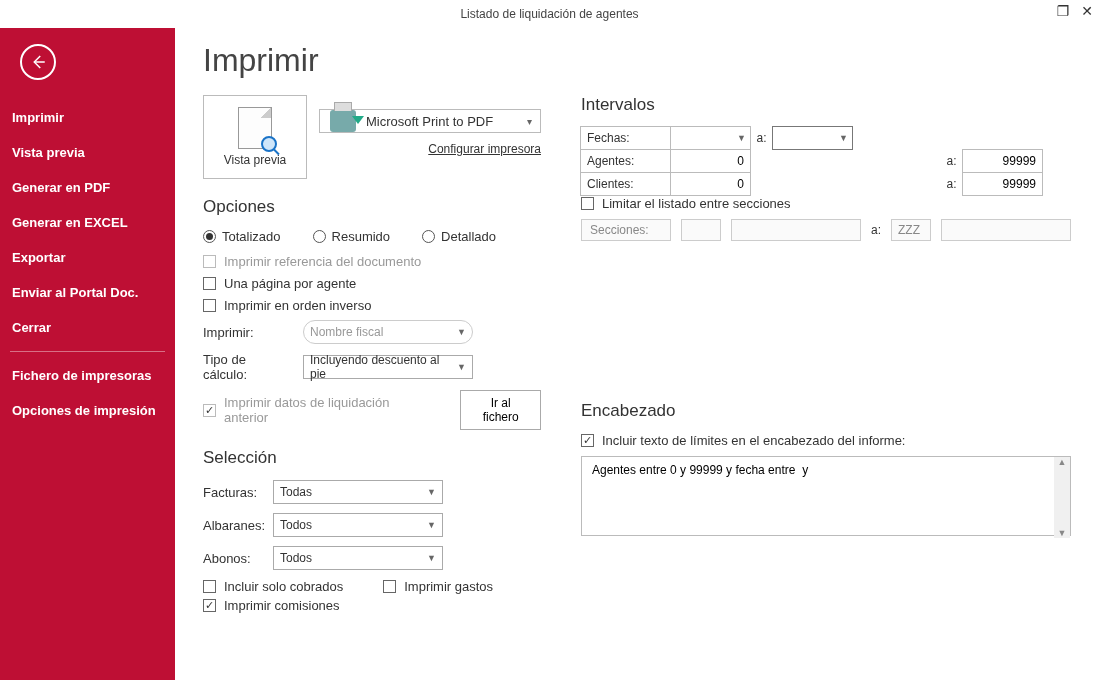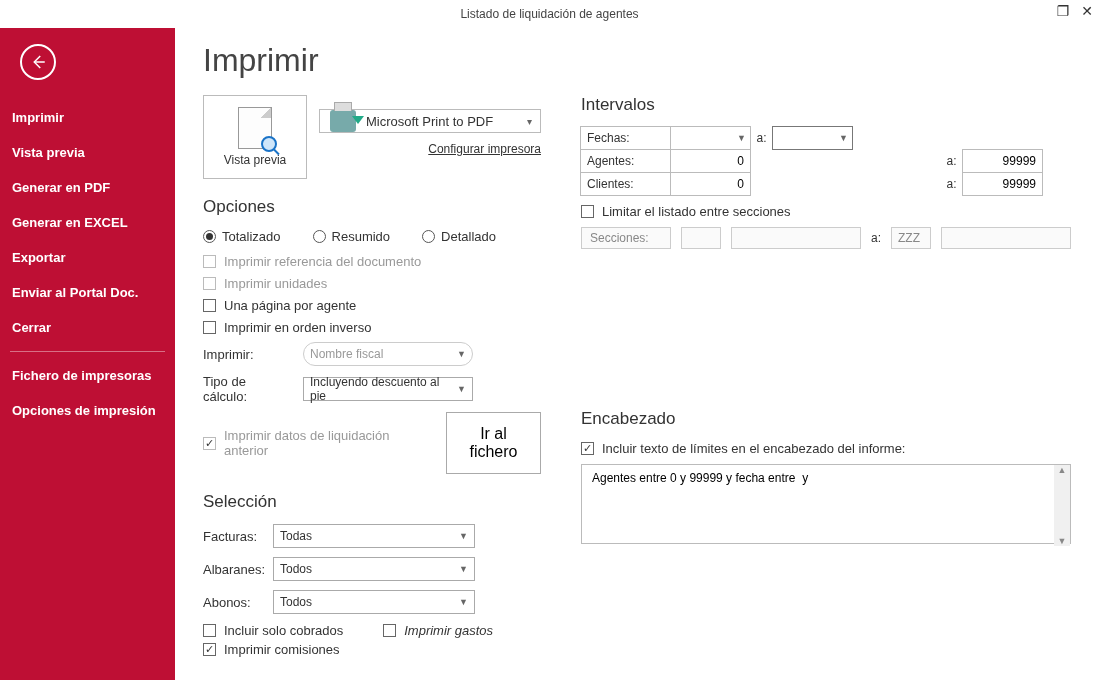--- a/index.html
+++ b/index.html
@@ -57,21 +57,21 @@
 .chk.disabled { border-color: #bbb; cursor: default; }
 .chk-row.disabled { color: #999; }
 
 .field-row { display: flex; align-items: center; gap: 10px; margin-bottom: 8px; }
 .field-row label { width: 90px; font-size: 13px; }
 .field-label-wide { width: 110px; }
 select, .select-fake, input[type=text] { border: 1px solid #aaa; font-size: 12px; padding: 3px 6px; background: #fff; }
 .select-fake { height: 24px; display: flex; align-items: center; justify-content: space-between; gap: 8px; cursor: pointer; }
 .select-fake.disabled { color: #999; border-color: #ccc; border-radius: 12px; }
 .select-fake .caret2 { font-size: 9px; color: #666; }
-.btn-small { border: 1px solid #aaa; padding: 12px 10px; font-size: 16px; background: #fff; cursor: pointer; }
+.btn-small { border: 1px solid #aaa; padding: 5px 10px; font-size: 12px; background: #fff; cursor: pointer; }
 
 
 .interval-grid { display: grid; grid-template-columns: 90px 80px 22px 80px 22px 80px; align-items: center; border-collapse: collapse; }
 .interval-grid .cell { border: 1px solid #bbb; padding: 3px 6px; font-size: 12px; height: 24px; display:flex; align-items:center; background:#fff; margin: -1px 0 0 -1px; }
 .interval-grid .lbl { justify-content: flex-start; }
 .interval-grid .val { justify-content: flex-end; }
 .interval-grid .a-lbl { border: none; justify-content: center; background: transparent; }
 .interval-grid .spacer { border: none; background: transparent; }
 .interval-grid input.in-cell { border: none; width: 100%; text-align: right; padding: 0; font-size: 12px; outline: none; }
 .interval-grid .date-cell { position: relative; padding-right: 18px; }
@@ -86,21 +86,21 @@
 .header-box { width: 100%; border: 1px solid #bbb; min-height: 80px; padding: 6px 10px; font-size: 12px; resize: none; font-family: inherit; position: relative; }
 .header-container { position: relative; }
 .scrollbar-fake { position: absolute; right: 1px; top: 1px; bottom: 1px; width: 16px; background: #f0f0f0; display: flex; flex-direction: column; justify-content: space-between; align-items: center; }
 .scrollbar-fake span { font-size: 9px; color: #888; }
 
 .inline-gap { display:inline-block; width:10px; }
 
 
 .sel-row { display: flex; align-items: center; gap: 10px; margin-bottom: 9px; }
 .sel-row label { width: 60px; font-size: 13px; }
-.sel-row .select-fake { width: 202px; }
+.sel-row .select-fake { width: 170px; }
 
 .sel-chk-row { display: flex; gap: 40px; margin-top: 6px; }
 
 </style>
 </head>
 <body>
 
 <div class="window">
   <div class="titlebar">
     <span class="titlebar-title">Listado de liquidación de agentes</span>
@@ -171,24 +171,20 @@
             <div class="radio">
                 <span class="dot"></span>
                 <span>Detallado</span>
               </div>
           </div>
 
           <div class="chk-row disabled">
               <span class="chk disabled"></span>
               <span>Imprimir referencia del documento</span>
             </div>
-          <div class="chk-row disabled">
-              <span class="chk disabled"></span>
-              <span>Imprimir unidades</span>
-            </div>
           <div class="chk-row">
               <span class="chk"></span>
               <span>Una página por agente</span>
             </div>
           <div class="chk-row">
               <span class="chk"></span>
               <span>Imprimir en orden inverso</span>
             </div>
 
           <div class="field-row">
@@ -236,21 +232,21 @@
                 <span>Todos</span>
                 <span class="caret2">▼</span>
               </div>
           </div>
 
           <div class="sel-chk-row">
             <div class="chk-row" style="margin-bottom:4px;">
                 <span class="chk"></span>
                 <span>Incluir solo cobrados</span>
               </div>
-            <div class="chk-row" style="margin-bottom:4px;font-style:italic;">
+            <div class="chk-row" style="margin-bottom:4px;">
                 <span class="chk"></span>
                 <span>Imprimir gastos</span>
               </div>
           </div>
           <div class="chk-row">
               <span class="chk checked"></span>
               <span>Imprimir comisiones</span>
             </div>
 
         </div>
@@ -286,21 +282,21 @@
             <div class="cell val">
                 <input class="in-cell" type="text" value="0" style="">
               </div>
             <div class="cell spacer"></div>
             <div class="cell a-lbl">a:</div>
             <div class="cell val">
                 <input class="in-cell" type="text" value="99999" style="">
               </div>
           </div>
 
-          <div class="chk-row" style="margin-top:8px;">
+          <div class="chk-row" style="">
               <span class="chk"></span>
               <span>Limitar el listado entre secciones</span>
             </div>
 
           <div class="interval-row2">
             <div class="seclabel">Secciones:</div>
             <input type="text" style="width: 40px;" disabled="">
             <input type="text" style="width: 130px;" disabled="">
             <span class="a-lbl2">a:</span>
             <input type="text" style="width: 40px;" disabled="" value="ZZZ">

